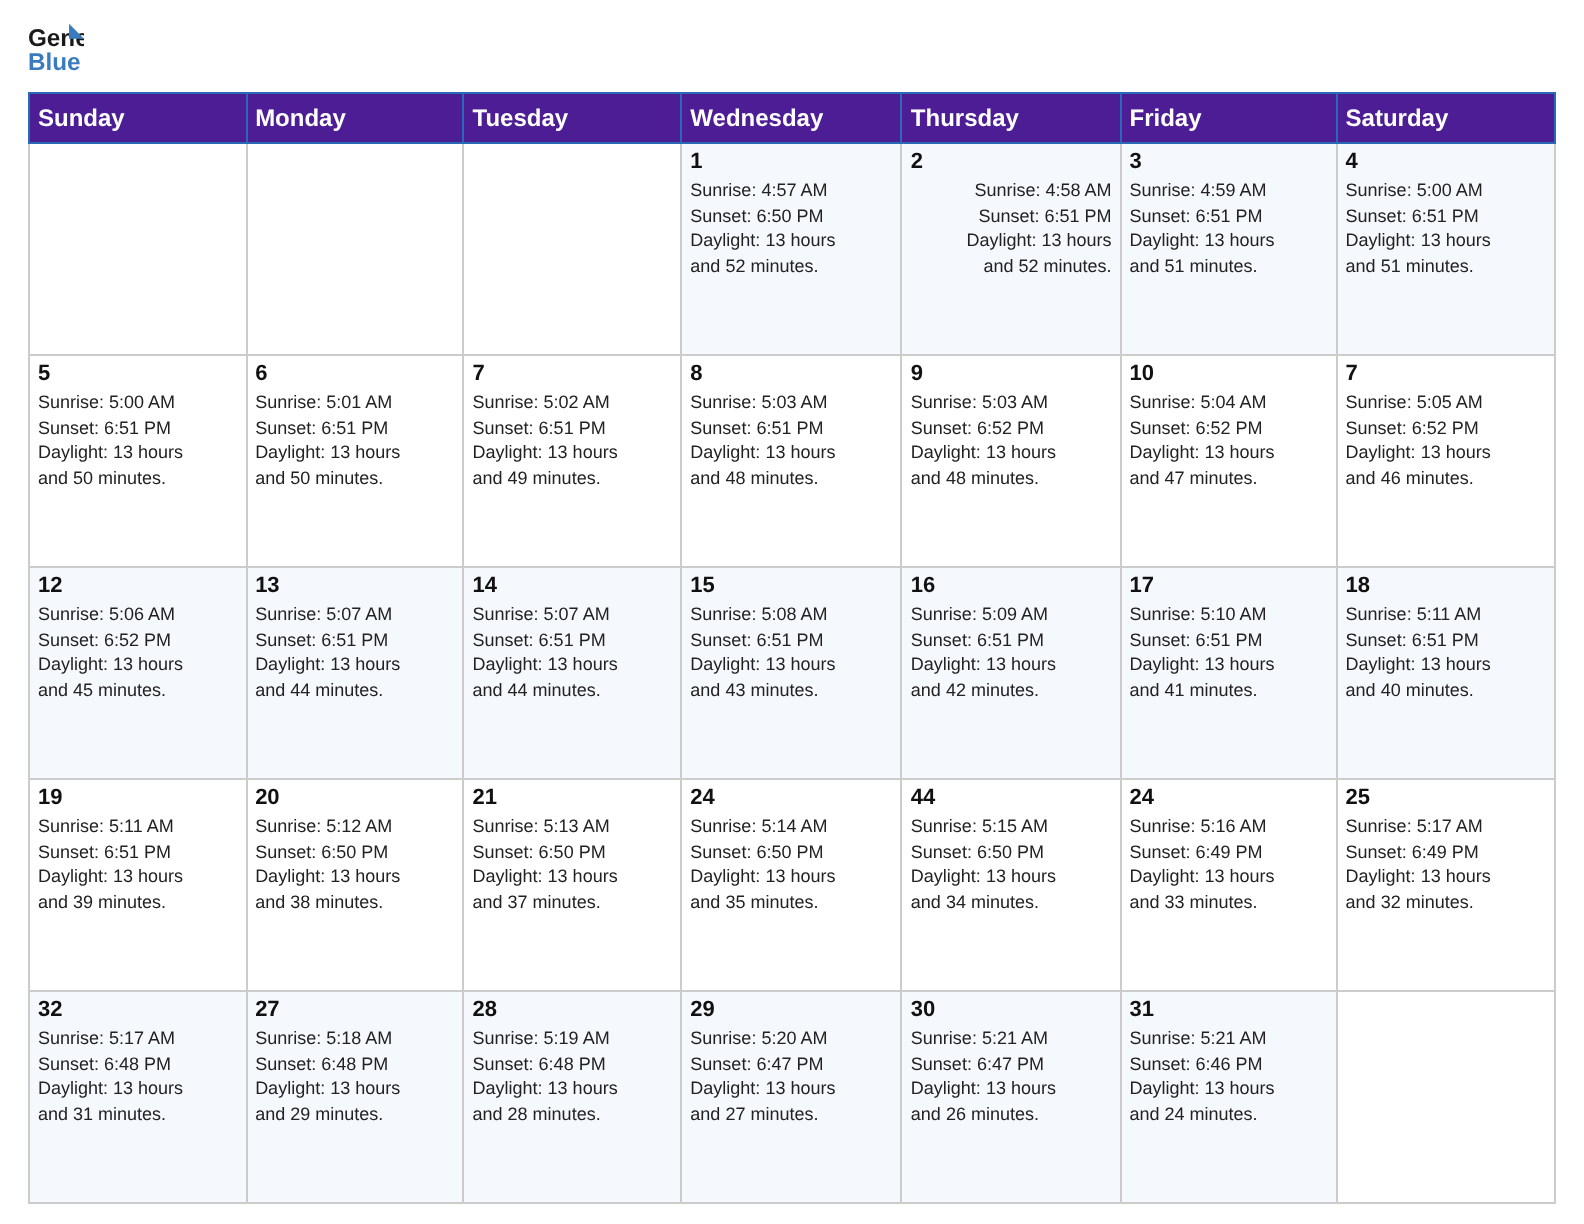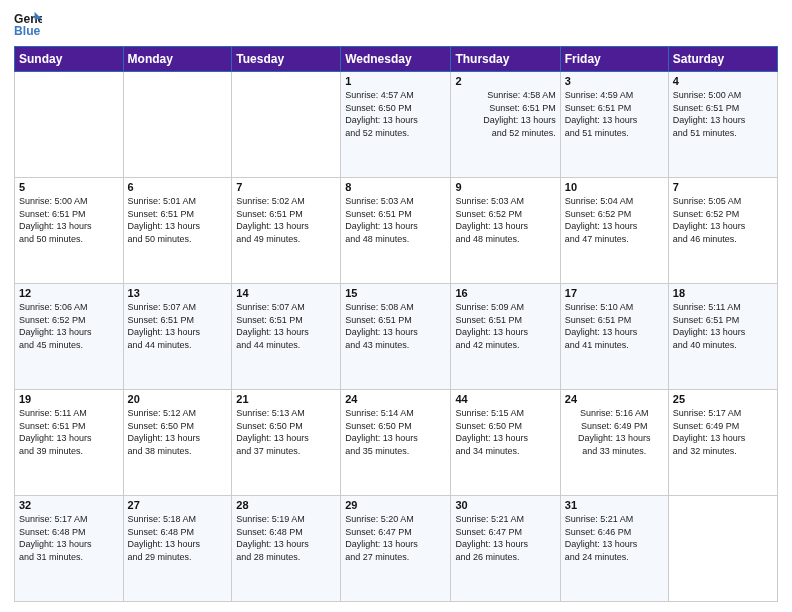--- a/index.html
+++ b/index.html
@@ -286,21 +286,21 @@
           </td>
           <td>
             <div class="day-number">44</div>
             <div class="day-info" style="white-space: pre-line;">Sunrise: 5:15 AM
 Sunset: 6:50 PM
 Daylight: 13 hours
 and 34 minutes.</div>
           </td>
           <td>
             <div class="day-number">24</div>
-            <div class="day-info" style="white-space: pre-line; text-align: center;">Sunrise: 5:16 AM
+            <div class="day-info" style="white-space: pre-line;">Sunrise: 5:16 AM
 Sunset: 6:49 PM
 Daylight: 13 hours
 and 33 minutes.</div>
           </td>
           <td>
             <div class="day-number">25</div>
             <div class="day-info" style="white-space: pre-line;">Sunrise: 5:17 AM
 Sunset: 6:49 PM
 Daylight: 13 hours
 and 32 minutes.</div>

